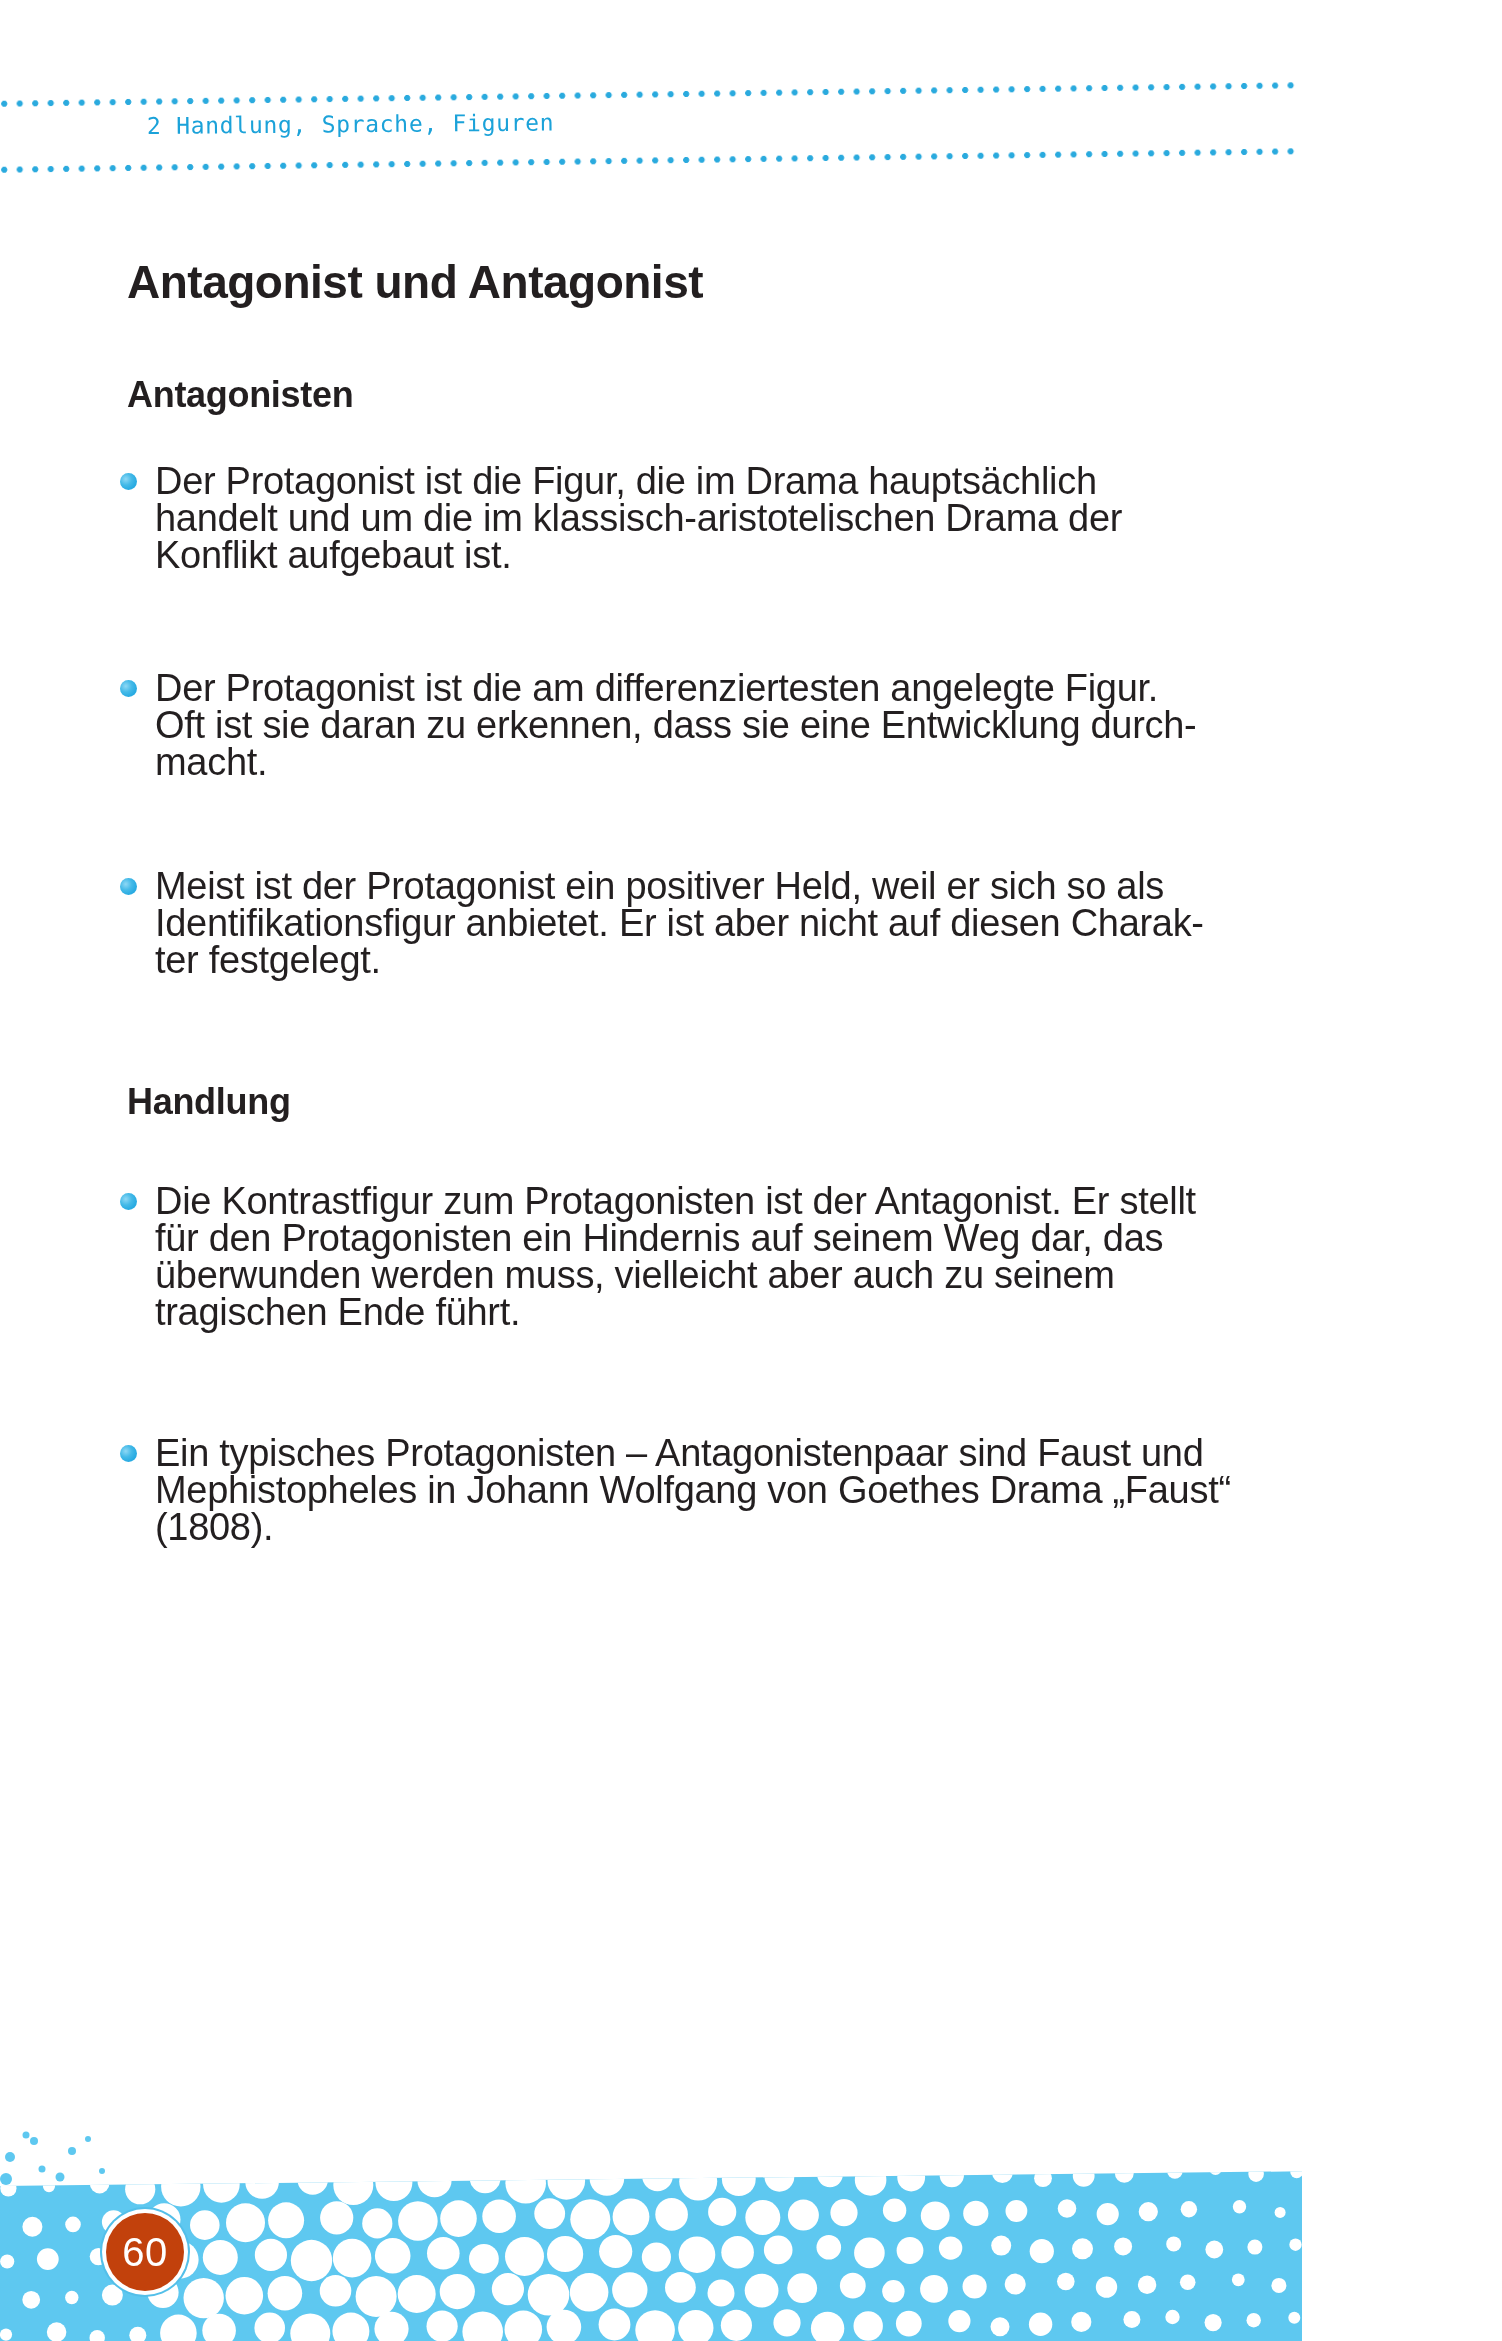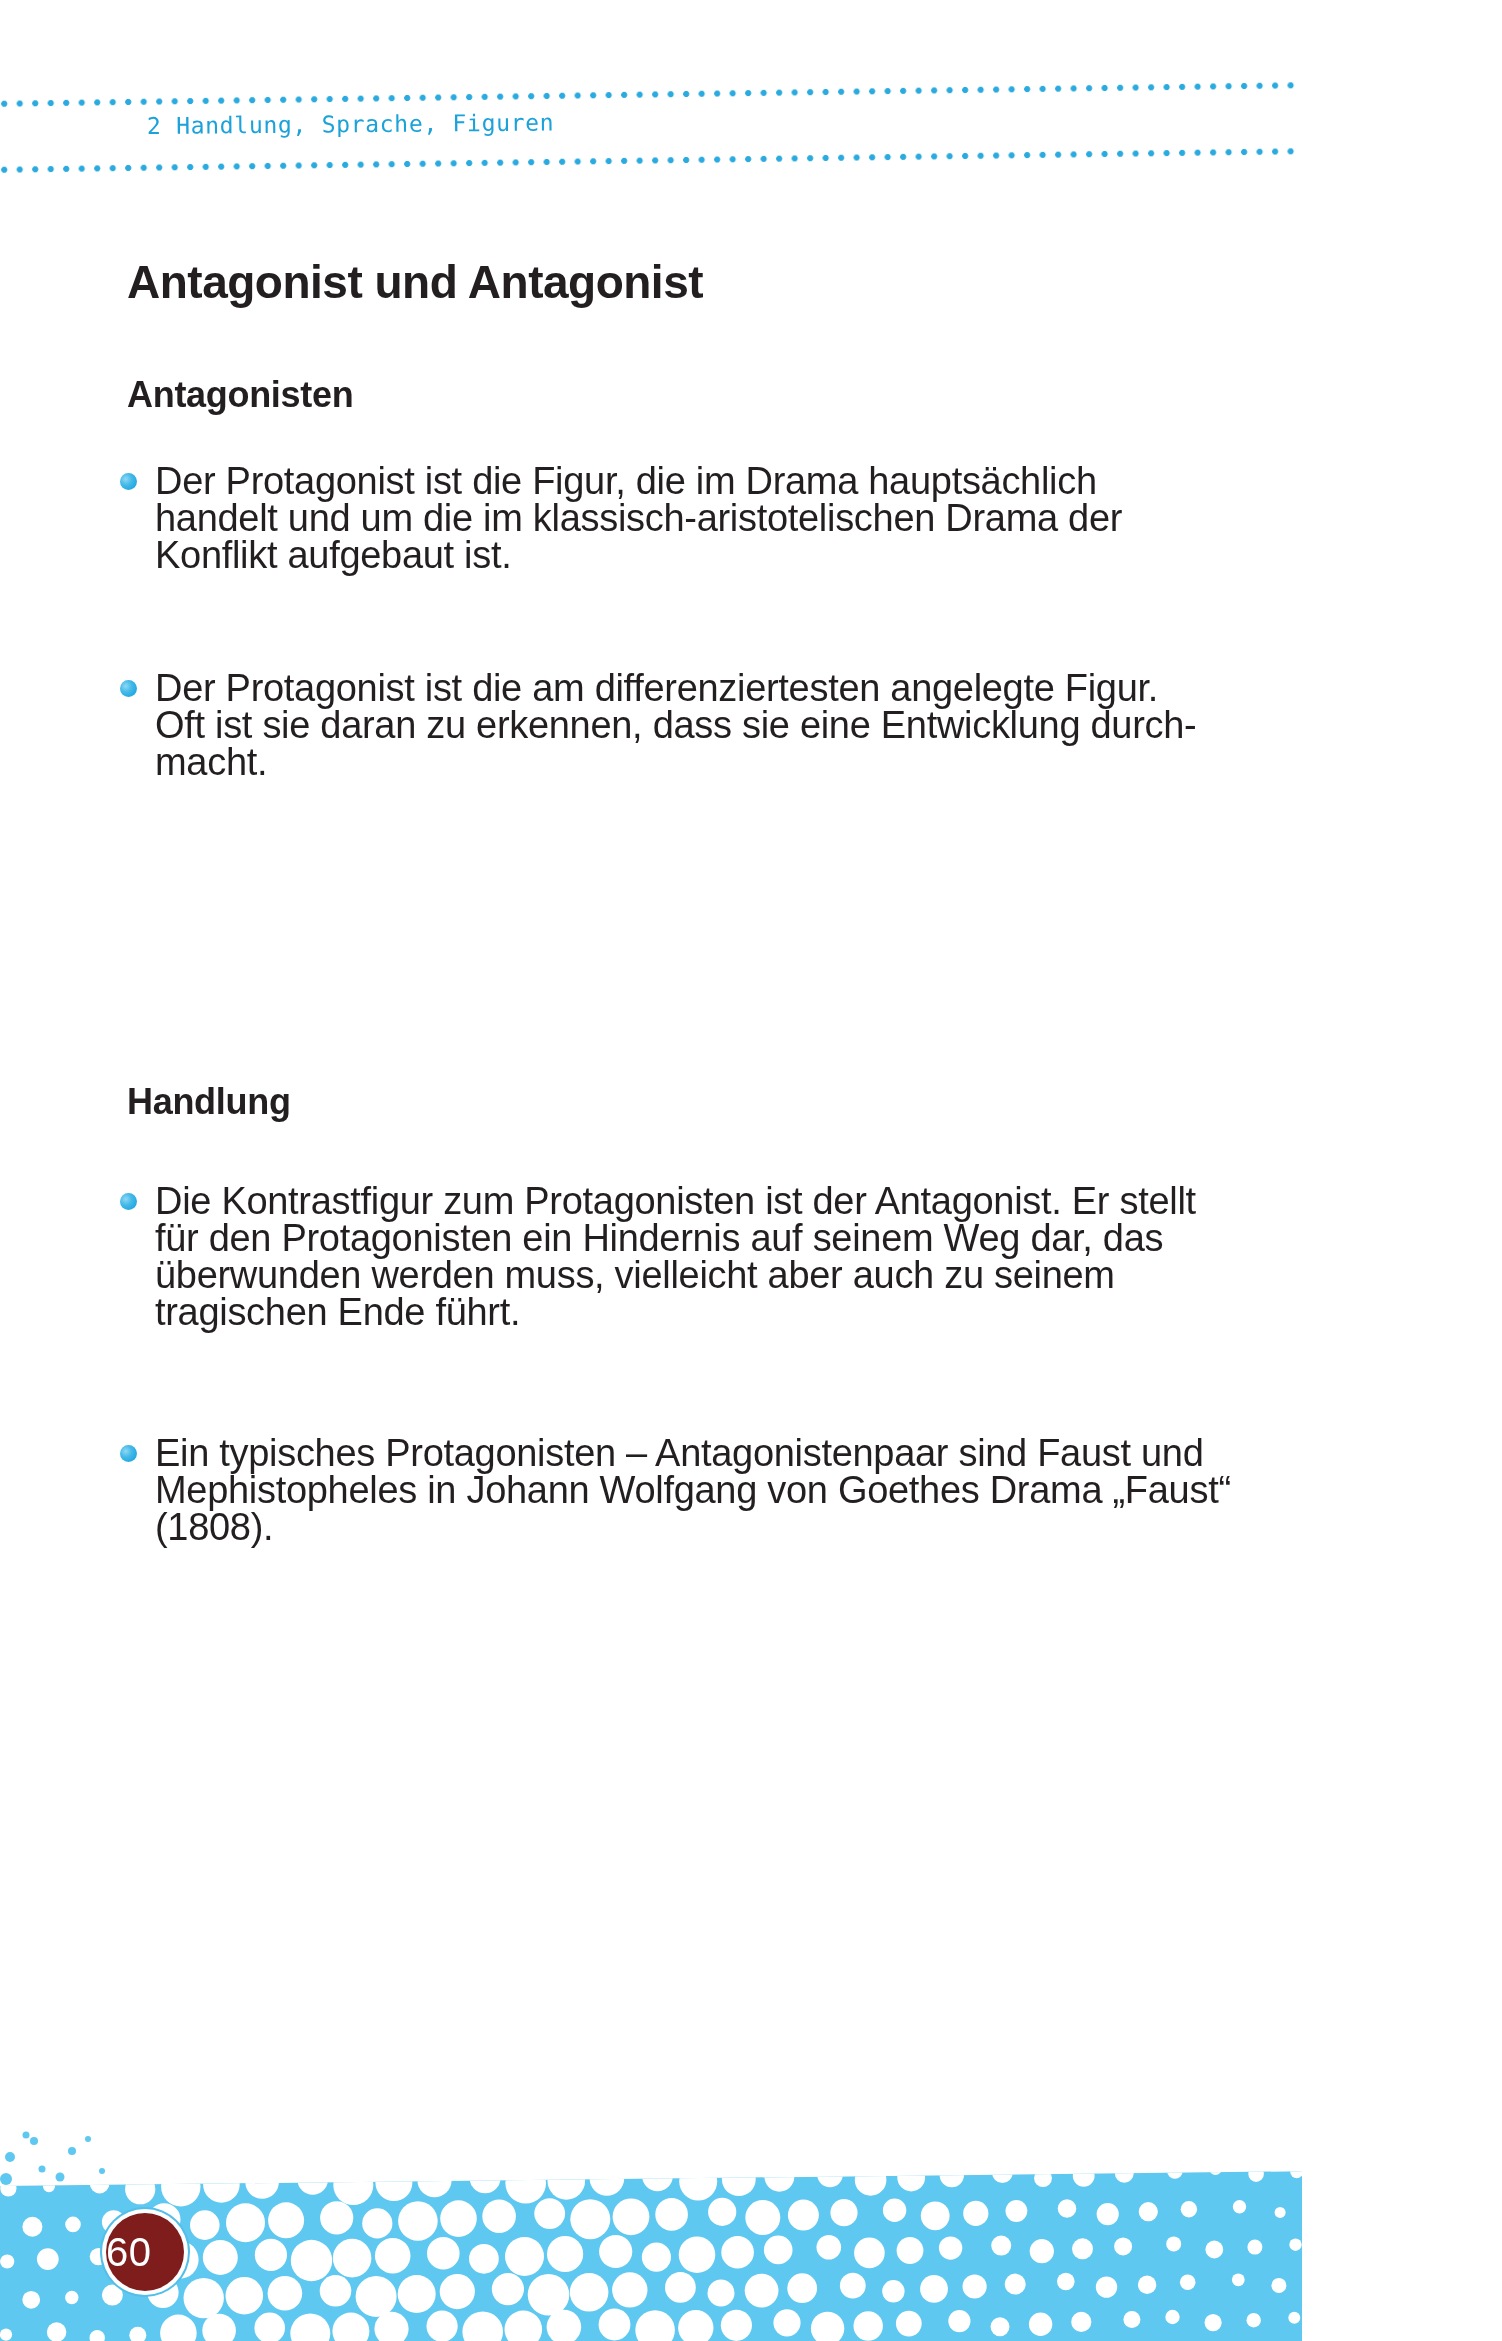--- a/index.html
+++ b/index.html
@@ -39,22 +39,22 @@
     background:radial-gradient(circle at 34% 36%, #8fd8f5 0%, #45bae8 38%, #29abe2 68%);
   }
   .bullet-text{
     font-size:38px;line-height:37px;letter-spacing:-0.3px;white-space:nowrap;
   }
   
   .band-svg{position:absolute;left:0;bottom:0;display:block;}
   
   .page-badge{
     position:absolute;left:106px;top:2213px;width:78px;height:78px;border-radius:50%;
-    background:#7f1d1d;box-shadow:0 0 0 4px #ffffff,0 0 0 6px #53bfe9;
-    display:flex;align-items:center;z-index:3;
+    background:#c2410c;box-shadow:0 0 0 4px #ffffff,0 0 0 6px #53bfe9;
+    display:flex;align-items:center;justify-content:center;z-index:3;
   }
   .page-badge span{color:#ffffff;font-size:40px;font-weight:400;letter-spacing:0.5px;}
 </style>
 </head>
 <body>
 
 <div class="page">
 
   <div class="dotline dotline-top"></div>
 
@@ -69,20 +69,24 @@
   <div class="bullet-item" style="top:463px">
     <span class="bullet-dot"></span>
     <div class="bullet-text">Der Protagonist ist die Figur, die im Drama hauptsächlich<br>handelt und um die im klassisch-aristotelischen Drama der<br>Konflikt aufgebaut ist.</div>
   </div>
 
   <div class="bullet-item" style="top:670px">
     <span class="bullet-dot"></span>
     <div class="bullet-text">Der Protagonist ist die am differenziertesten angelegte Figur.<br>Oft ist sie daran zu erkennen, dass sie eine Entwicklung durch-<br>macht.</div>
   </div>
 
+  <div class="bullet-item" style="top:868px">
+    <span class="bullet-dot"></span>
+    <div class="bullet-text">Meist ist der Protagonist ein positiver Held, weil er sich so als<br>Identifikationsfigur anbietet. Er ist aber nicht auf diesen Charak-<br>ter festgelegt.</div>
+  </div>
 
   <h2 class="subhead" style="top:1081px">Handlung</h2>
 
   <div class="bullet-item" style="top:1183px">
     <span class="bullet-dot"></span>
     <div class="bullet-text">Die Kontrastfigur zum Protagonisten ist der Antagonist. Er stellt<br>für den Protagonisten ein Hindernis auf seinem Weg dar, das<br>überwunden werden muss, vielleicht aber auch zu seinem<br>tragischen Ende führt.</div>
   </div>
 
   <div class="bullet-item" style="top:1435px">
     <span class="bullet-dot"></span>

